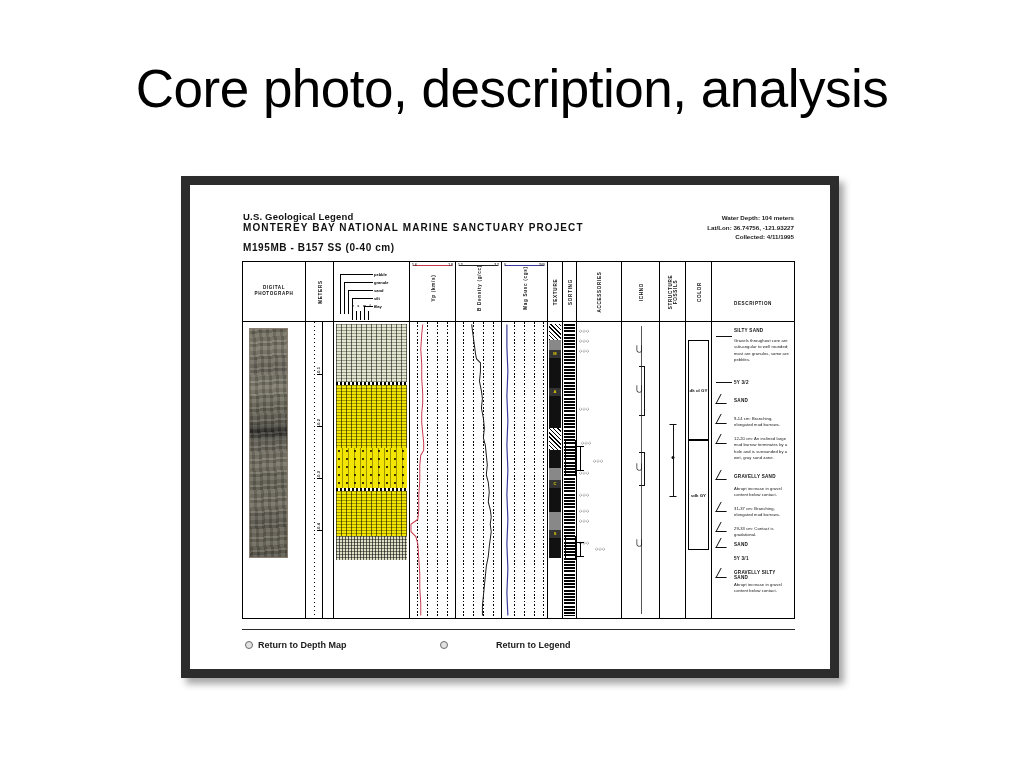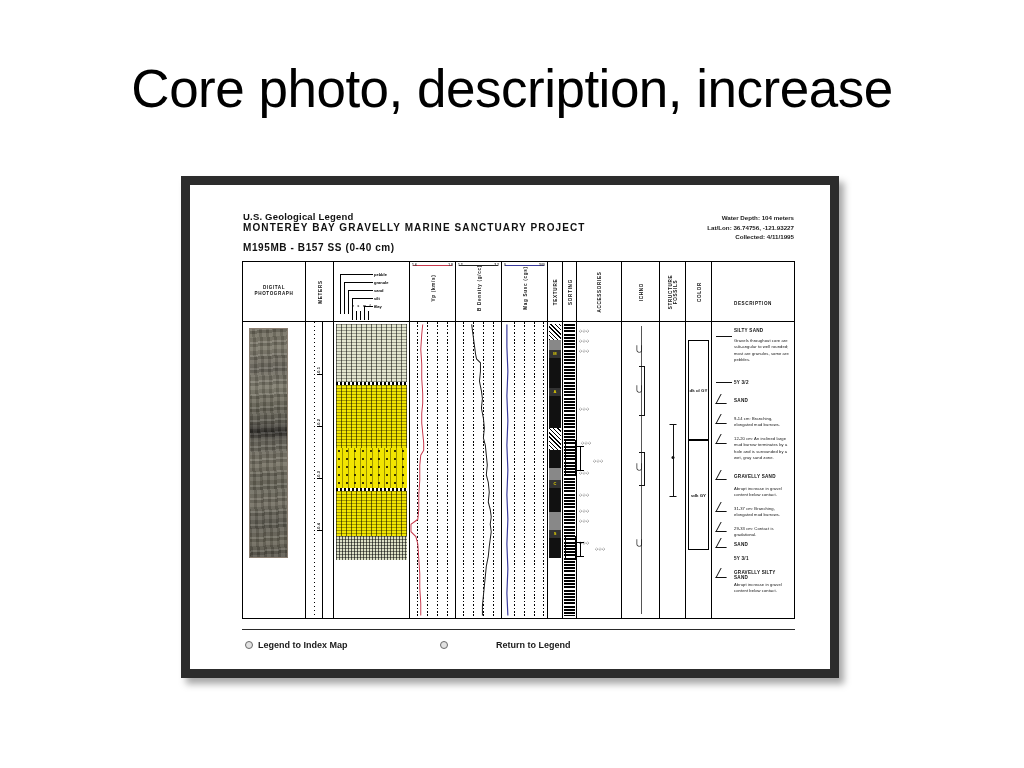--- a/index.html
+++ b/index.html
@@ -152,27 +152,27 @@
   .navbtn{position:absolute;display:flex;align-items:center;gap:5px;}
   .radio{width:8px;height:8px;border-radius:50%;border:1.6px solid #6a6a6a;
          background:#e2e2e2;box-sizing:border-box;}
   .navlab{font-size:9px;color:#1a1a1a;font-weight:600;}
   #footer-rule{position:absolute;left:52px;top:444px;width:553px;height:1px;
                background:#2a2a2a;}
 </style>
 </head>
 <body>
 
-<div id="slide-title">Core photo, description, increase</div>
+<div id="slide-title">Core photo, description, analysis</div>
 
 <div id="figure-frame">
   <div id="figure-page">
 
     <div class="hdr" id="hdr-agency">U.S. Geological Legend</div>
-    <div class="hdr" id="hdr-project">MONTEREY BAY GRAVELLY MARINE SANCTUARY PROJECT</div>
+    <div class="hdr" id="hdr-project">MONTEREY BAY NATIONAL MARINE SANCTUARY PROJECT</div>
     <div class="hdr" id="hdr-core">M195MB - B157   SS    (0-40 cm)</div>
     <div id="hdr-meta">
       <div>Water Depth: 104 meters</div>
       <div>Lat/Lon: 36.74756, -121.93227</div>
       <div>Collected: 4/11/1995</div>
     </div>
 
     <div id="log-table">
 
       <div class="col" id="c-photo">
@@ -431,21 +431,21 @@
           </div>
         </div>
       </div>
 
     </div>
 
     <div id="footer-rule"></div>
 
     <div class="navbtn" style="left:55px;top:455px;">
       <div class="radio"></div>
-      <div class="navlab">Legend to Index Map</div>
+      <div class="navlab">Return to Depth Map</div>
     </div>
     <div class="navbtn" style="left:250px;top:455px;gap:48px;">
       <div class="radio"></div>
       <div class="navlab">Return to Legend</div>
     </div>
 
   </div>
 </div>
 
 </body></html>

